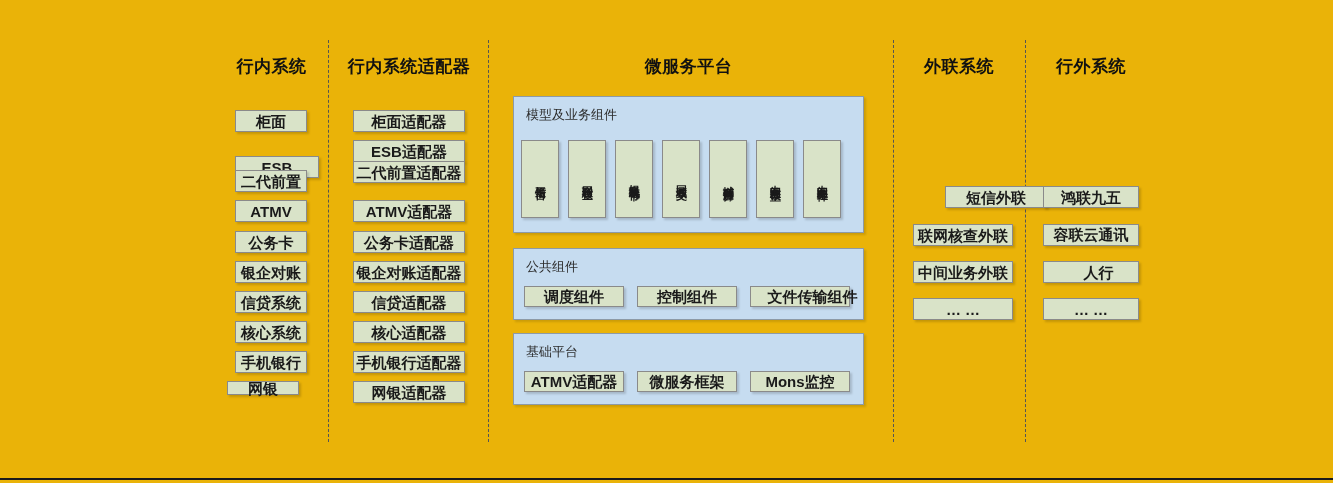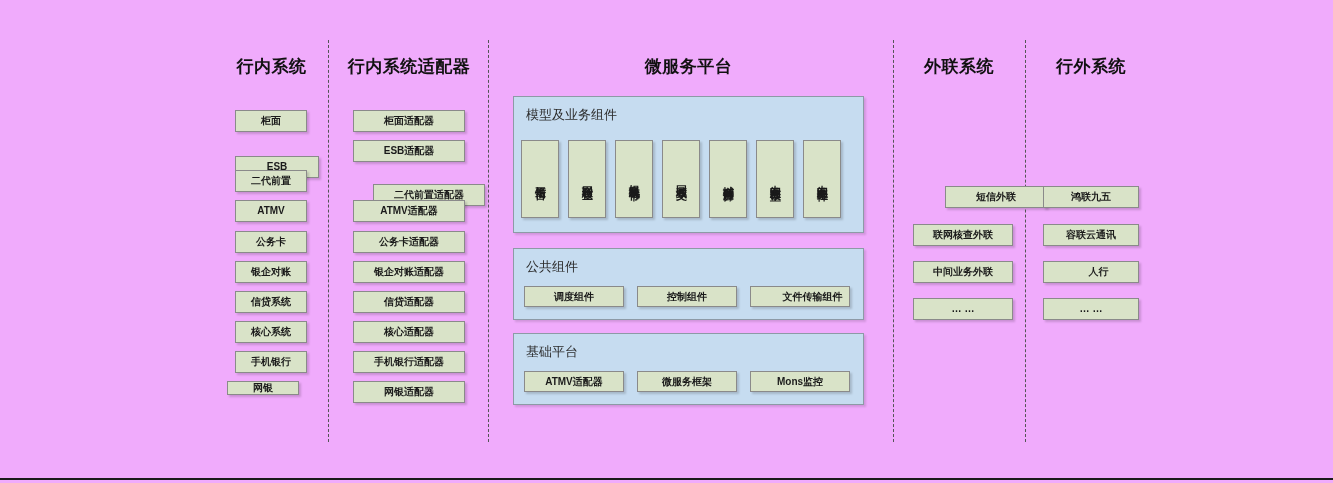--- a/index.html
+++ b/index.html
@@ -8,21 +8,21 @@
     background: #ffffff;
   }
   body {
     font-family: "Liberation Sans", "DejaVu Sans", sans-serif;
     color: #000000;
   }
   #canvas {
     position: relative;
     width: 1333px;
     height: 483px;
-    background: #f0abfc;
+    background: #eab308;
     overflow: hidden;
   }
 
   
   .col-title {
     position: absolute;
     font-size: 17px;
     font-weight: bold;
     color: #111111;
     text-align: center;
@@ -37,21 +37,21 @@
     border-left: 1.5px dashed #555555;
   }
 
   
   .node {
     position: absolute;
     box-sizing: border-box;
     background: #d9e3c8;
     border: 1px solid #8a8a8a;
     box-shadow: 2px 2px 2px rgba(0,0,0,0.16);
-    font-size: 10px;
+    font-size: 15px;
     font-weight: bold;
     color: #1a1a1a;
     display: flex;
     align-items: center;
     justify-content: center;
     text-align: center;
     white-space: nowrap;
     line-height: 1;
   }
 
@@ -111,21 +111,21 @@
   <div class="node" style="left:235px; top:200px;  width:72px; height:22px;">ATMV</div>
   <div class="node" style="left:235px; top:231px;  width:72px; height:22px;">公务卡</div>
   <div class="node" style="left:235px; top:261px;  width:72px; height:22px;">银企对账</div>
   <div class="node" style="left:235px; top:291px;  width:72px; height:22px;">信贷系统</div>
   <div class="node" style="left:235px; top:321px;  width:72px; height:22px;">核心系统</div>
   <div class="node" style="left:235px; top:351px;  width:72px; height:22px;">手机银行</div>
   <div class="node" style="left:227px; top:381px;  width:72px; height:14px;">网银</div>
 
   <div class="node" style="left:353px; top:110px; width:112px; height:22px;">柜面适配器</div>
   <div class="node" style="left:353px; top:140px; width:112px; height:22px;">ESB适配器</div>
-  <div class="node" style="left:353px; top:184px; width:112px; height:22px;margin-left:20px;">二代前置适配器</div>
+  <div class="node" style="left:353px; top:161px; width:112px; height:22px;">二代前置适配器</div>
   <div class="node" style="left:353px; top:200px; width:112px; height:22px;">ATMV适配器</div>
   <div class="node" style="left:353px; top:231px; width:112px; height:22px;">公务卡适配器</div>
   <div class="node" style="left:353px; top:261px; width:112px; height:22px;">银企对账适配器</div>
   <div class="node" style="left:353px; top:291px; width:112px; height:22px;">信贷适配器</div>
   <div class="node" style="left:353px; top:321px; width:112px; height:22px;">核心适配器</div>
   <div class="node" style="left:353px; top:351px; width:112px; height:22px;">手机银行适配器</div>
   <div class="node" style="left:353px; top:381px; width:112px; height:22px;">网银适配器</div>
 
   <div class="panel" style="left:513px; top:96px; width:351px; height:137px;">
     <div class="panel-title">模型及业务组件</div>

